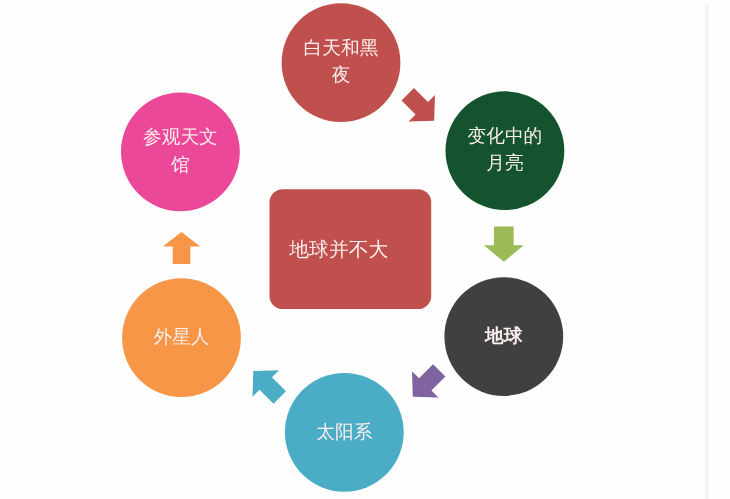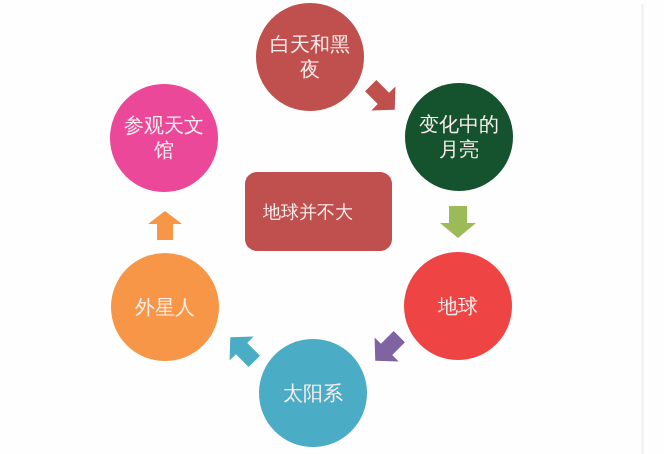--- a/index.html
+++ b/index.html
@@ -29,30 +29,30 @@
     .node {
       position: absolute;
       width: 108px;
       height: 108px;
       border-radius: 50%;
       display: flex;
       align-items: center;
       justify-content: center;
       text-align: center;
       color: #fbeeee;
-      font-size: 20px;
+      font-size: 17px;
       line-height: 25px;
       box-sizing: border-box;
       padding: 0 14px;
     }
     .node span { display: block; }
     .center-box {
       position: absolute;
       left: 245px; top: 172px;
-      width: 147px; height: 79px;
+      width: 147px; height: 109px;
       border-radius: 12px;
       background: #c0504d;
       color: #fbeeee;
       font-size: 18px;
       display: flex;
       align-items: center;
       padding-left: 18px;
       box-sizing: border-box;
     }
     svg.arrows {
@@ -91,21 +91,21 @@
   </svg>
 
   <div class="node" style="left:256px; top:3px; background:#c0504d;">
     <span>白天和黑夜</span>
   </div>
 
   <div class="node" style="left:405px; top:83px; background:#14532d;">
     <span>变化中的月亮</span>
   </div>
 
-  <div class="node" style="left:404px; top:252px; background:#ef4444;">
+  <div class="node" style="left:404px; top:252px; background:#404040;font-weight:bold;">
     <span>地球</span>
   </div>
 
   <div class="node" style="left:111px; top:253px; background:#f79646;">
     <span>外星人</span>
   </div>
 
   <div class="node" style="left:259px; top:339px; background:#4bacc6;">
     <span>太阳系</span>
   </div>

